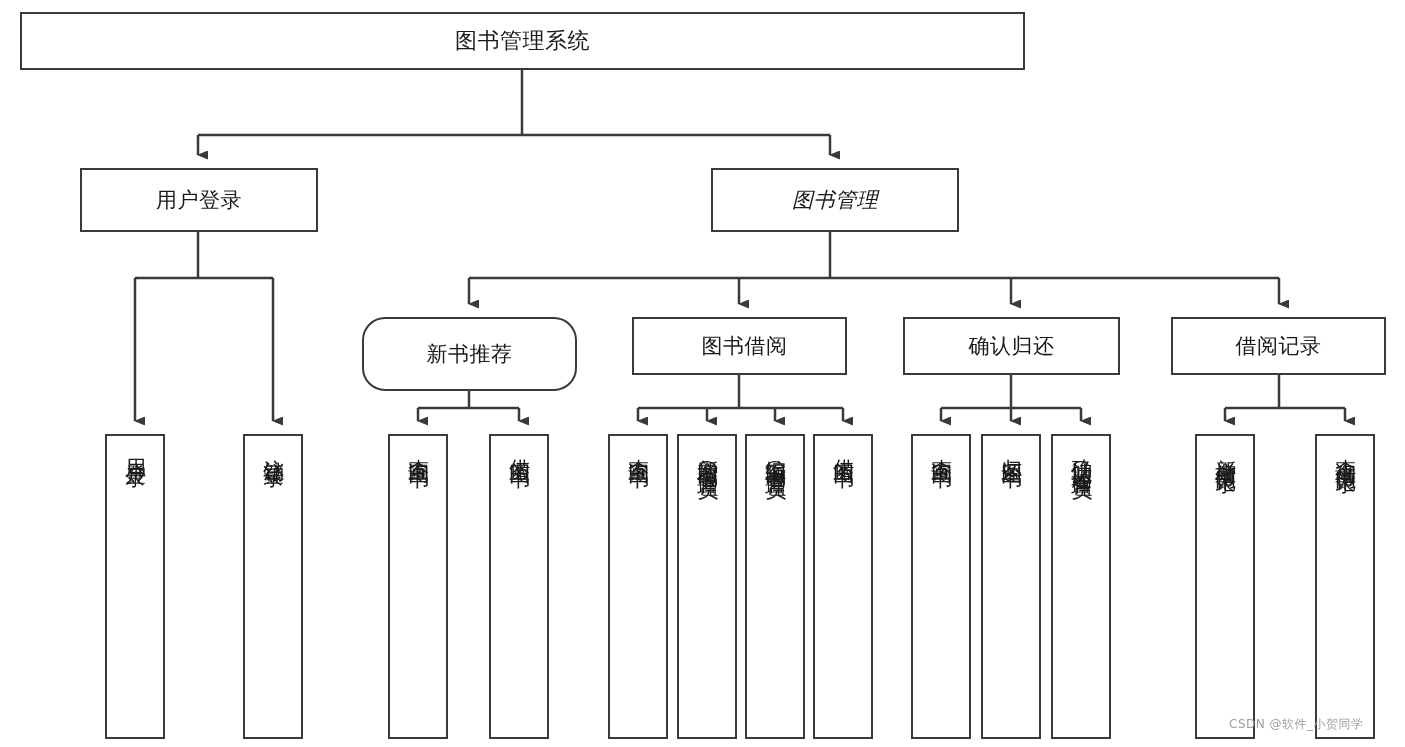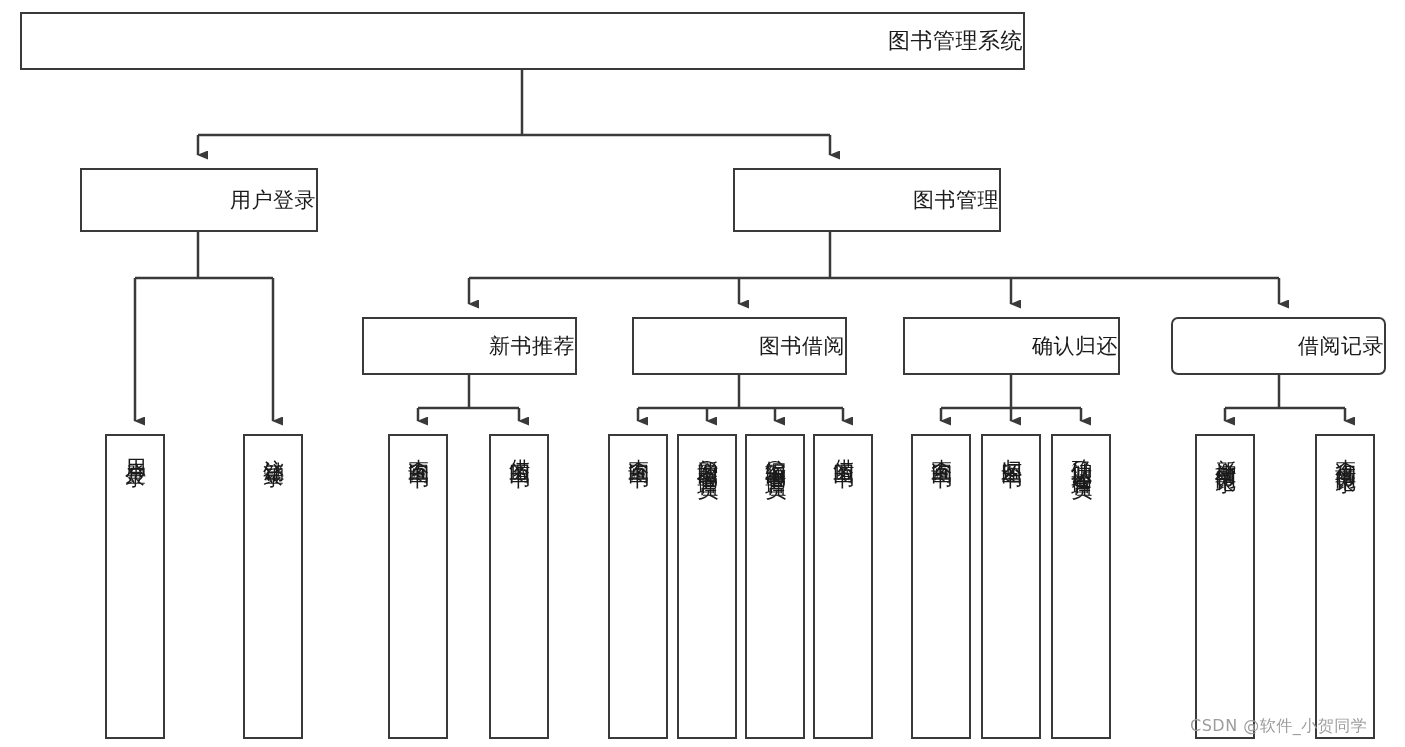--- a/index.html
+++ b/index.html
@@ -27,21 +27,21 @@
     height: 747px;
     pointer-events: none;
   }
   .node {
     position: absolute;
     box-sizing: border-box;
     background: #ffffff;
     border: 2.5px solid #3a3a3a;
     display: flex;
     align-items: center;
-    justify-content: flex-end;
+    justify-content: center;
     color: #1a1a1a;
   }
   .node-label {
     display: block;
     text-align: center;
     line-height: 1.18;
     letter-spacing: 0.5px;
     white-space: nowrap;
   }
   
@@ -60,25 +60,26 @@
   .node.v .node-label {
     writing-mode: vertical-rl;
     text-orientation: upright;
     font-size: 21px;
     line-height: 1.12;
     letter-spacing: 3px;
     white-space: nowrap;
   }
   .watermark {
     position: absolute;
-    font-size: 16px;
+    font-size: 12px;
     color: #9d9d9d;
     white-space: nowrap;
     letter-spacing: 0.5px;
     z-index: 5;
+    margin-left: 39px;
   }
 </style>
 </head>
 <body>
 
 <div id="canvas">
 
   <svg class="svg-layer" viewBox="0 0 1405 747" width="1405" height="747">
     <defs>
       <marker id="arrow" markerWidth="9" markerHeight="11" refX="4.5" refY="10" orient="auto" markerUnits="userSpaceOnUse">
@@ -129,34 +130,34 @@
     </g>
   </svg>
 
   <div class="node h root" style="left:20px; top:12px; width:1005px; height:58px;">
     <span class="node-label">图书管理系统</span>
   </div>
 
   <div class="node h" style="left:80px; top:168px; width:238px; height:64px;">
     <span class="node-label">用户登录</span>
   </div>
-  <div class="node h" style="left:733px; top:168px; width:268px; height:64px;">
+  <div class="node h" style="left:711px; top:168px; width:248px; height:64px;font-style:italic;">
     <span class="node-label">图书管理</span>
   </div>
 
-  <div class="node h" style="left:362px; top:317px; width:215px; height:58px;">
+  <div class="node h" style="left:362px; top:317px; width:215px; height:74px;border-radius:23px;">
     <span class="node-label">新书推荐</span>
   </div>
   <div class="node h" style="left:632px; top:317px; width:215px; height:58px;padding-left:10px;">
     <span class="node-label">图书借阅</span>
   </div>
   <div class="node h" style="left:903px; top:317px; width:217px; height:58px;">
     <span class="node-label">确认归还</span>
   </div>
-  <div class="node h" style="left:1171px; top:317px; width:215px; height:58px;border-radius:7px;">
+  <div class="node h" style="left:1171px; top:317px; width:215px; height:58px;">
     <span class="node-label">借阅记录</span>
   </div>
 
   <div class="node v" style="left:105px; top:434px; width:60px; height:305px;">
     <span class="node-label">用户登录</span>
   </div>
   <div class="node v" style="left:243px; top:434px; width:60px; height:305px;">
     <span class="node-label">注销登录</span>
   </div>
 

